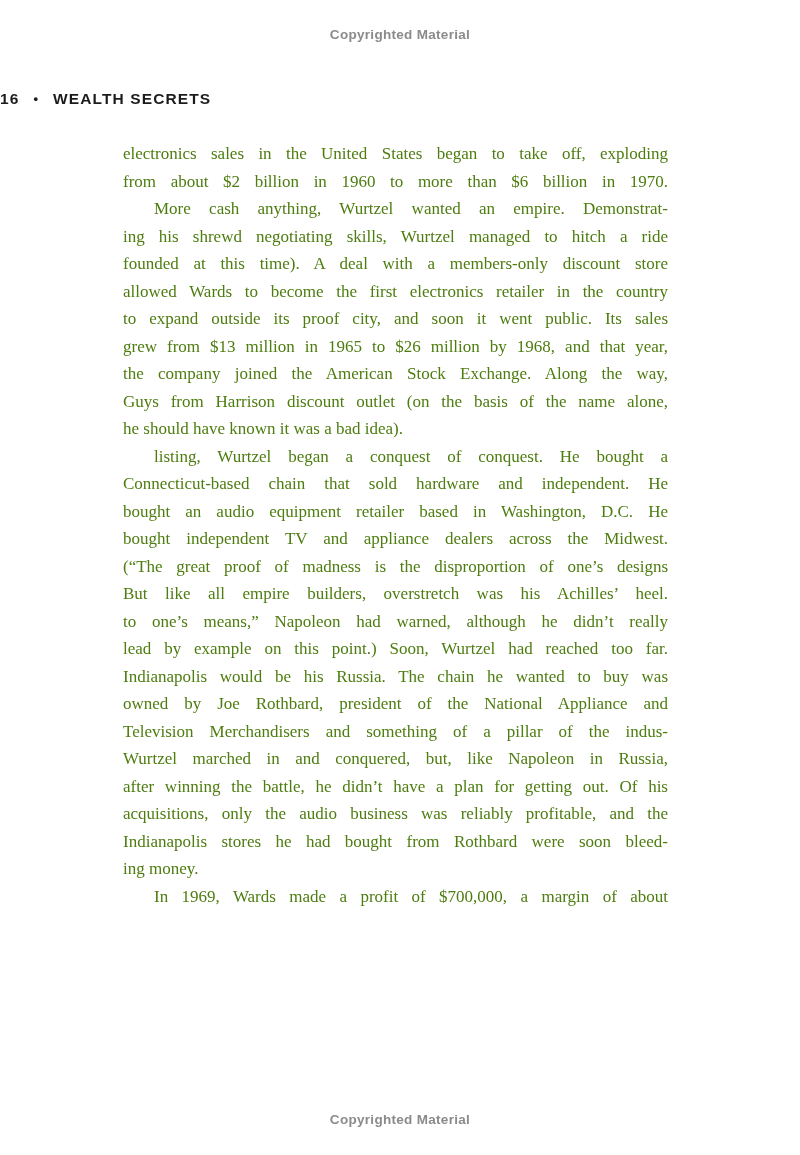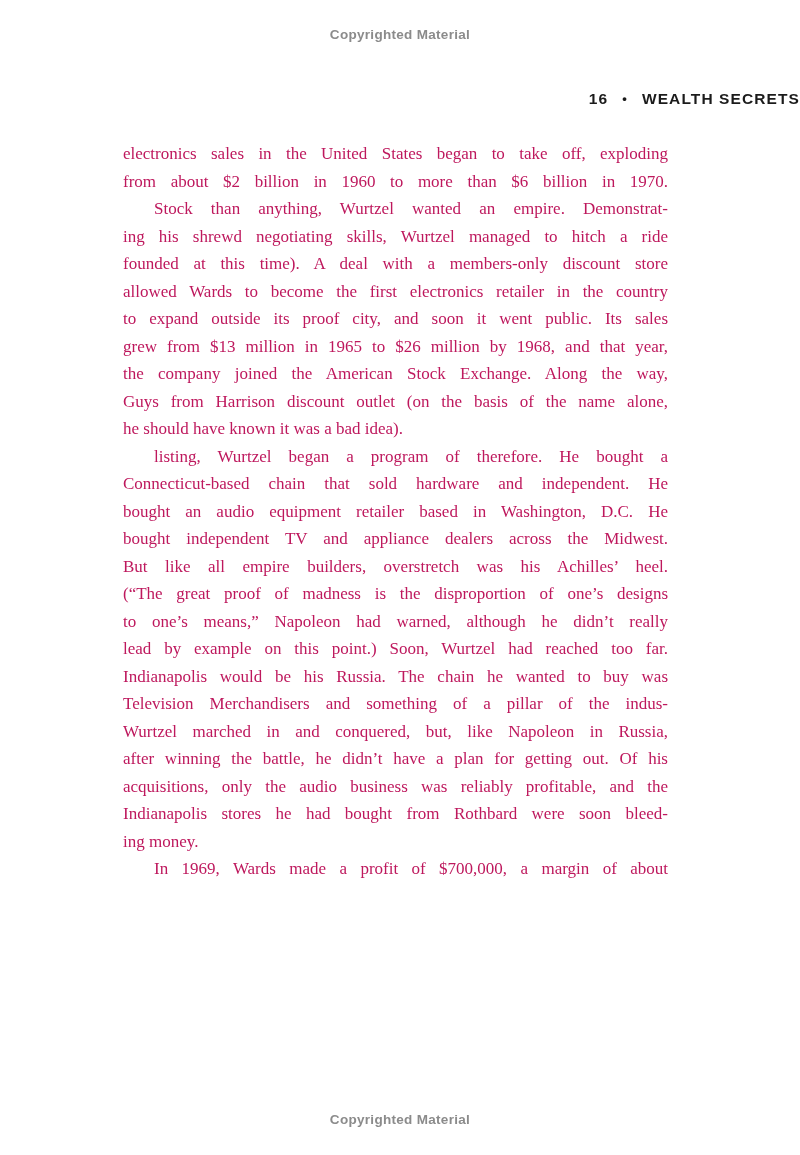--- a/index.html
+++ b/index.html
@@ -25,42 +25,42 @@
     letter-spacing: 0.3px;
     color: #8b8b8b;
   }
   .copyright-banner.top { top: 27px; }
   .copyright-banner.bottom { top: 1112px; }
   .running-head {
     position: absolute;
     top: 90px;
     left: 0;
     width: 100%;
-    text-align: right;
+    text-align: left;
     font-family: "Liberation Sans", sans-serif;
     font-weight: 700;
     font-size: 15.5px;
     letter-spacing: 1.1px;
     color: #1b1b1b;
   }
   .running-head .sep {
     display: inline-block;
     margin: 0 14px;
     font-size: 13px;
     vertical-align: 1px;
   }
   .body-text {
     position: absolute;
     left: 123px;
     top: 140px;
     width: 545px;
     font-family: "Liberation Serif", "DejaVu Serif", serif;
     font-size: 17px;
     line-height: 27.5px;
-    color: #be185d;
+    color: #4d7c0f;
   }
   .para { margin: 0; }
   .line {
     text-align: justify;
     text-align-last: justify;
   }
   .line.last {
     text-align-last: left;
   }
   .para.indent .line:first-child {
@@ -77,40 +77,41 @@
   <div class="running-head">
     <span>16</span><span class="sep">•</span><span>WEALTH SECRETS</span>
   </div>
 
   <div class="body-text" id="body-text">
       <div class="para">
         <div class="line">electronics sales in the United States began to take off, exploding</div>
         <div class="line">from about $2 billion in 1960 to more than $6 billion in 1970.</div>
       </div>
       <div class="para indent">
-        <div class="line">Stock than anything, Wurtzel wanted an empire. Demonstrat-</div>
+        <div class="line">More cash anything, Wurtzel wanted an empire. Demonstrat-</div>
         <div class="line">ing his shrewd negotiating skills, Wurtzel managed to hitch a ride</div>
         <div class="line">founded at this time). A deal with a members-only discount store</div>
         <div class="line">allowed Wards to become the first electronics retailer in the country</div>
         <div class="line">to expand outside its proof city, and soon it went public. Its sales</div>
         <div class="line">grew from $13 million in 1965 to $26 million by 1968, and that year,</div>
         <div class="line">the company joined the American Stock Exchange. Along the way,</div>
         <div class="line">Guys from Harrison discount outlet (on the basis of the name alone,</div>
         <div class="line last">he should have known it was a bad idea).</div>
       </div>
       <div class="para indent">
-        <div class="line">listing, Wurtzel began a program of therefore. He bought a</div>
+        <div class="line">listing, Wurtzel began a conquest of conquest. He bought a</div>
         <div class="line">Connecticut-based chain that sold hardware and independent. He</div>
         <div class="line">bought an audio equipment retailer based in Washington, D.C. He</div>
         <div class="line">bought independent TV and appliance dealers across the Midwest.</div>
+        <div class="line">(“The great proof of madness is the disproportion of one’s designs</div>
         <div class="line">But like all empire builders, overstretch was his Achilles’ heel.</div>
-        <div class="line">(“The great proof of madness is the disproportion of one’s designs</div>
         <div class="line">to one’s means,” Napoleon had warned, although he didn’t really</div>
         <div class="line">lead by example on this point.) Soon, Wurtzel had reached too far.</div>
         <div class="line">Indianapolis would be his Russia. The chain he wanted to buy was</div>
+        <div class="line">owned by Joe Rothbard, president of the National Appliance and</div>
         <div class="line">Television Merchandisers and something of a pillar of the indus-</div>
         <div class="line">Wurtzel marched in and conquered, but, like Napoleon in Russia,</div>
         <div class="line">after winning the battle, he didn’t have a plan for getting out. Of his</div>
         <div class="line">acquisitions, only the audio business was reliably profitable, and the</div>
         <div class="line">Indianapolis stores he had bought from Rothbard were soon bleed-</div>
         <div class="line last">ing money.</div>
       </div>
       <div class="para indent">
         <div class="line">In 1969, Wards made a profit of $700,000, a margin of about</div>
       </div>

